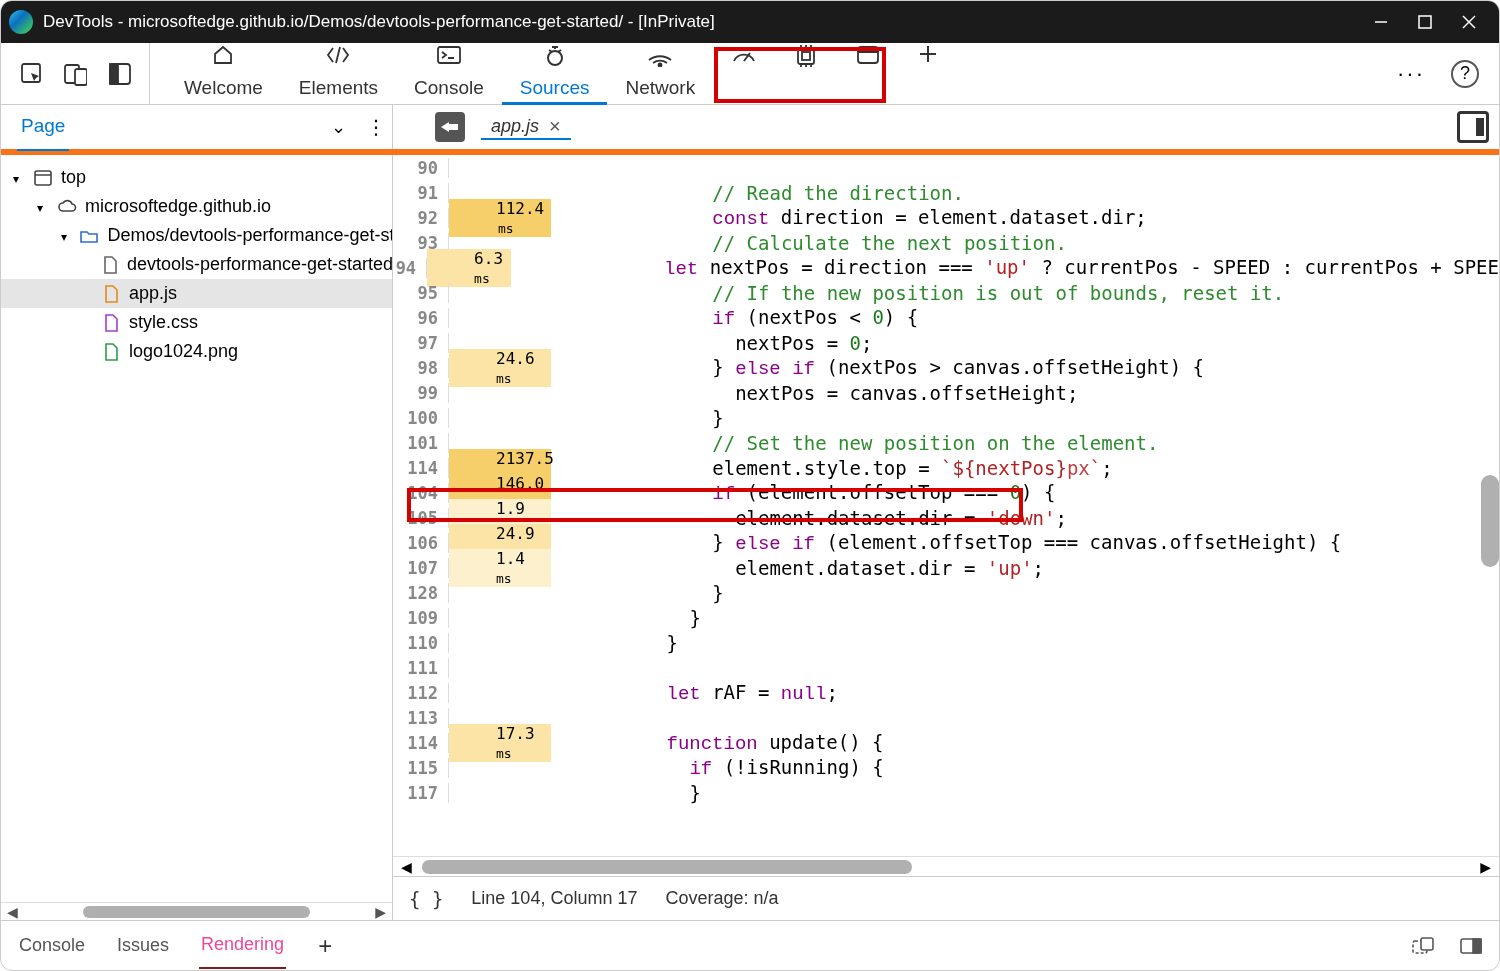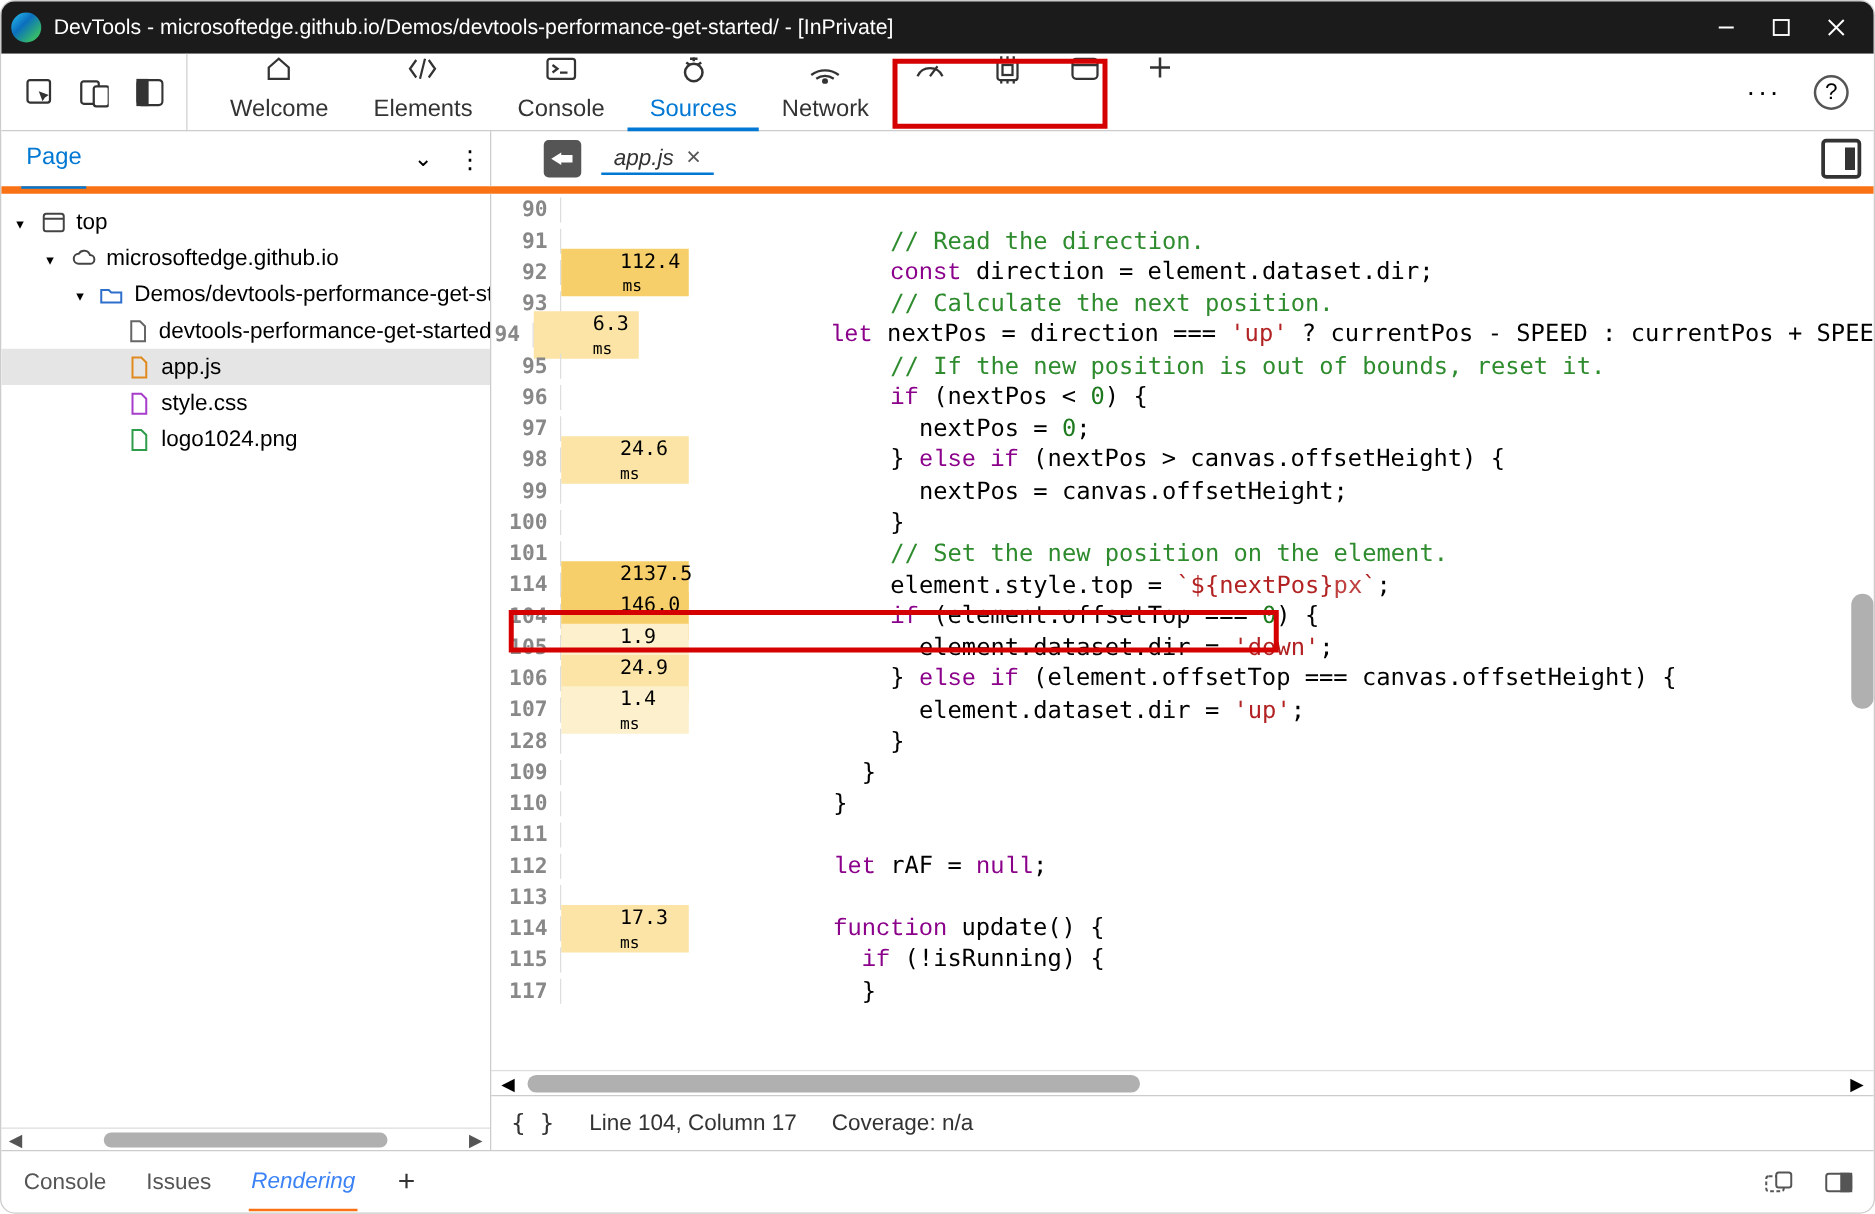--- a/index.html
+++ b/index.html
@@ -167,21 +167,21 @@
       height:44px; border-top:1px solid #ccc;
       display:flex;align-items:center;padding:0 16px;gap:28px;font-size:18px;color:#333;
     }
     .pretty-icon { font-family: Consolas,monospace; font-size:19px; }
     .drawer {
       height:50px; border-top:1px solid #ccc;
       display:flex;align-items:center;justify-content:space-between;padding:0 16px;
     }
     .drawer-tabs { display:flex; gap:28px; align-items:center;}
     .drawer-tab { font-size:18px; color:#555; padding: 12px 2px;}
-    .drawer-tab.active { color:#3b82f6; border-bottom:2px solid #f97316;font-style:italic;}
+    .drawer-tab.active { color:#ec4899; border-bottom:2px solid #7f1d1d;}
     .drawer-plus { font-size:24px; color:#333; margin-left:4px;}
     .drawer-right { display:flex;gap:24px;}
     svg { display:block; }
   </style>
 </head>
 <body>
 
 <div class="hlb tab-box"></div>
 <div class="hlb line-box"></div>
 

